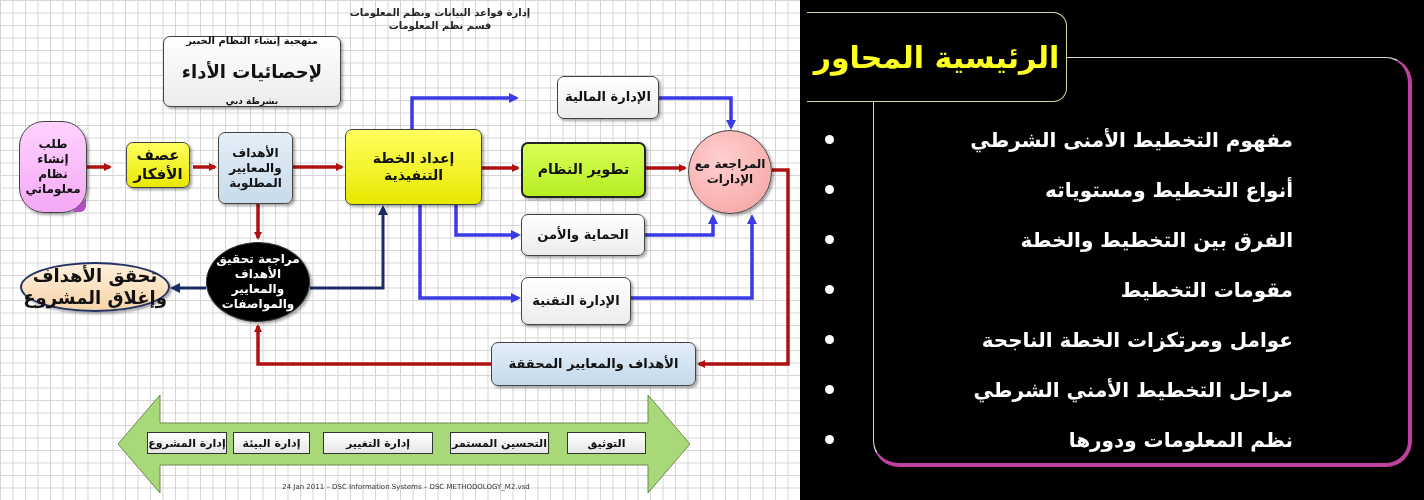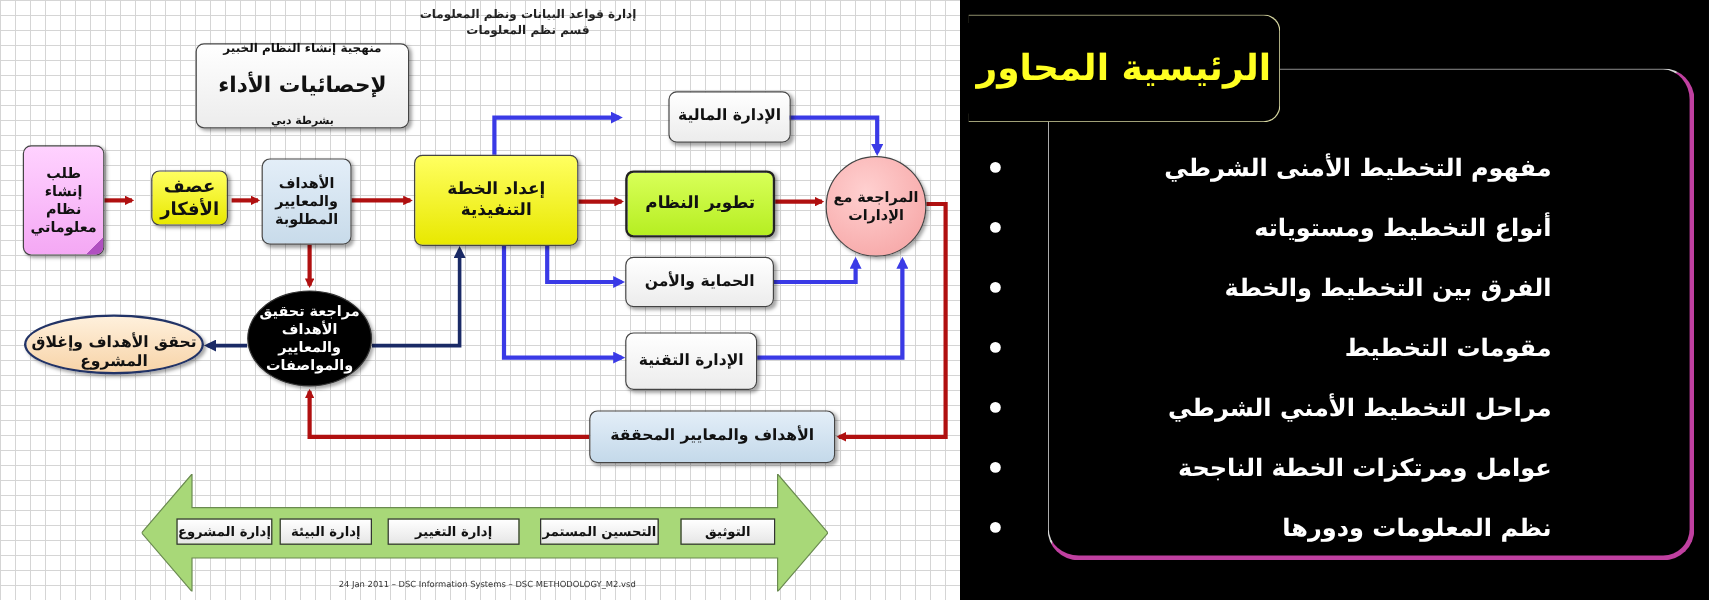--- a/index.html
+++ b/index.html
@@ -34,44 +34,43 @@
   .title-box {
     left: 163px; top: 36px; width: 178px; height: 71px;
     background: linear-gradient(#ffffff, #ececec);
     flex-direction: column;
     gap: 11px;
   }
   .title-box .t1 { font-size: 10px; }
   .title-box .t2 { font-size: 18px; font-weight: bold; margin: 2px 2px; }
   .title-box .t3 { font-size: 9px; }
 
-  .n-request { left: 19px; top: 121px; width: 68px; height: 92px; background: linear-gradient(#ffd2ff, #f4a8f4); font-size: 12px; padding: 2px; }
+  .n-request { left: 19px; top: 121px; width: 68px; height: 92px; background: linear-gradient(#ffd2ff, #f4a8f4); font-size: 12px; padding: 2px; border-radius: 25px; }
   .n-brainstorm { left: 113px; top: 142px; width: 64px; height: 46px; background: linear-gradient(#ffff60, #e8e800); font-size: 15px; margin-left: 13px; }
   .n-goals { left: 218px; top: 132px; width: 75px; height: 72px; background: linear-gradient(#e3eef8, #c8dbea); font-size: 12px; }
   .n-plan { left: 345px; top: 129px; width: 137px; height: 76px; background: linear-gradient(#ffff60, #e8e800); font-size: 14px; }
   .n-finance { left: 519px; top: 76px; width: 102px; height: 43px; background: linear-gradient(#ffffff, #ececec); font-size: 13px; margin-left: 38px; }
   .n-devsys { left: 521px; top: 142px; width: 125px; height: 56px; background: linear-gradient(#d8ff58, #b6ee22); font-size: 14px; border: 2px solid #222; }
   .n-security { left: 521px; top: 214px; width: 124px; height: 42px; background: linear-gradient(#ffffff, #ececec); font-size: 13px; }
   .n-techmgmt { left: 521px; top: 277px; width: 110px; height: 48px; background: linear-gradient(#ffffff, #ececec); font-size: 13px; }
   .n-achieved { left: 491px; top: 342px; width: 205px; height: 44px; background: linear-gradient(#e3eef8, #c4d9ea); font-size: 13px; }
 
   .n-review-depts {
     left: 688px; top: 130px; width: 84px; height: 84px; border-radius: 50%;
     background: radial-gradient(circle at 40% 35%, #ffd0d0, #f5a0a0);
     font-size: 12px;
   }
   .n-verify {
     left: 206px; top: 242px; width: 104px; height: 80px; border-radius: 50%;
     background: #000; color: #fff; font-size: 12px; border: 1.5px solid #333;
   }
   .n-close {
     left: 20px; top: 262px; width: 150px; height: 50px; border-radius: 50%;
-    background: linear-gradient(#fff0dc, #f7d4a8); font-size: 13px;
+    background: linear-gradient(#fff0dc, #f7d4a8); font-size: 18px;
     border: 2px solid #223366;
-    align-items: flex-end;
   }
 
   .fold-corner {
     position: absolute; right: 0; bottom: 0; width: 14px; height: 14px;
     background: linear-gradient(135deg, transparent 50%, #b050c0 50%);
     border-radius: 0 0 6px 0;
   }
 
   .arrow-bar { position: absolute; left: 118px; top: 395px; width: 572px; height: 98px; }
   .process-tag {
@@ -249,24 +248,24 @@
     <li class="bullet-item">
       <span class="bullet-dot"></span>
       <span>الفرق بين التخطيط والخطة</span>
     </li>
     <li class="bullet-item">
       <span class="bullet-dot"></span>
       <span>مقومات التخطيط</span>
     </li>
     <li class="bullet-item">
       <span class="bullet-dot"></span>
+      <span>عوامل ومرتكزات الخطة الناجحة</span>
+    </li>
+    <li class="bullet-item">
+      <span class="bullet-dot"></span>
       <span>مراحل التخطيط الأمني الشرطي</span>
-    </li>
-    <li class="bullet-item">
-      <span class="bullet-dot"></span>
-      <span>عوامل ومرتكزات الخطة الناجحة</span>
     </li>
     <li class="bullet-item">
       <span class="bullet-dot"></span>
       <span>نظم المعلومات ودورها</span>
     </li>
   </ul>
 </div>
 
 </body></html>

